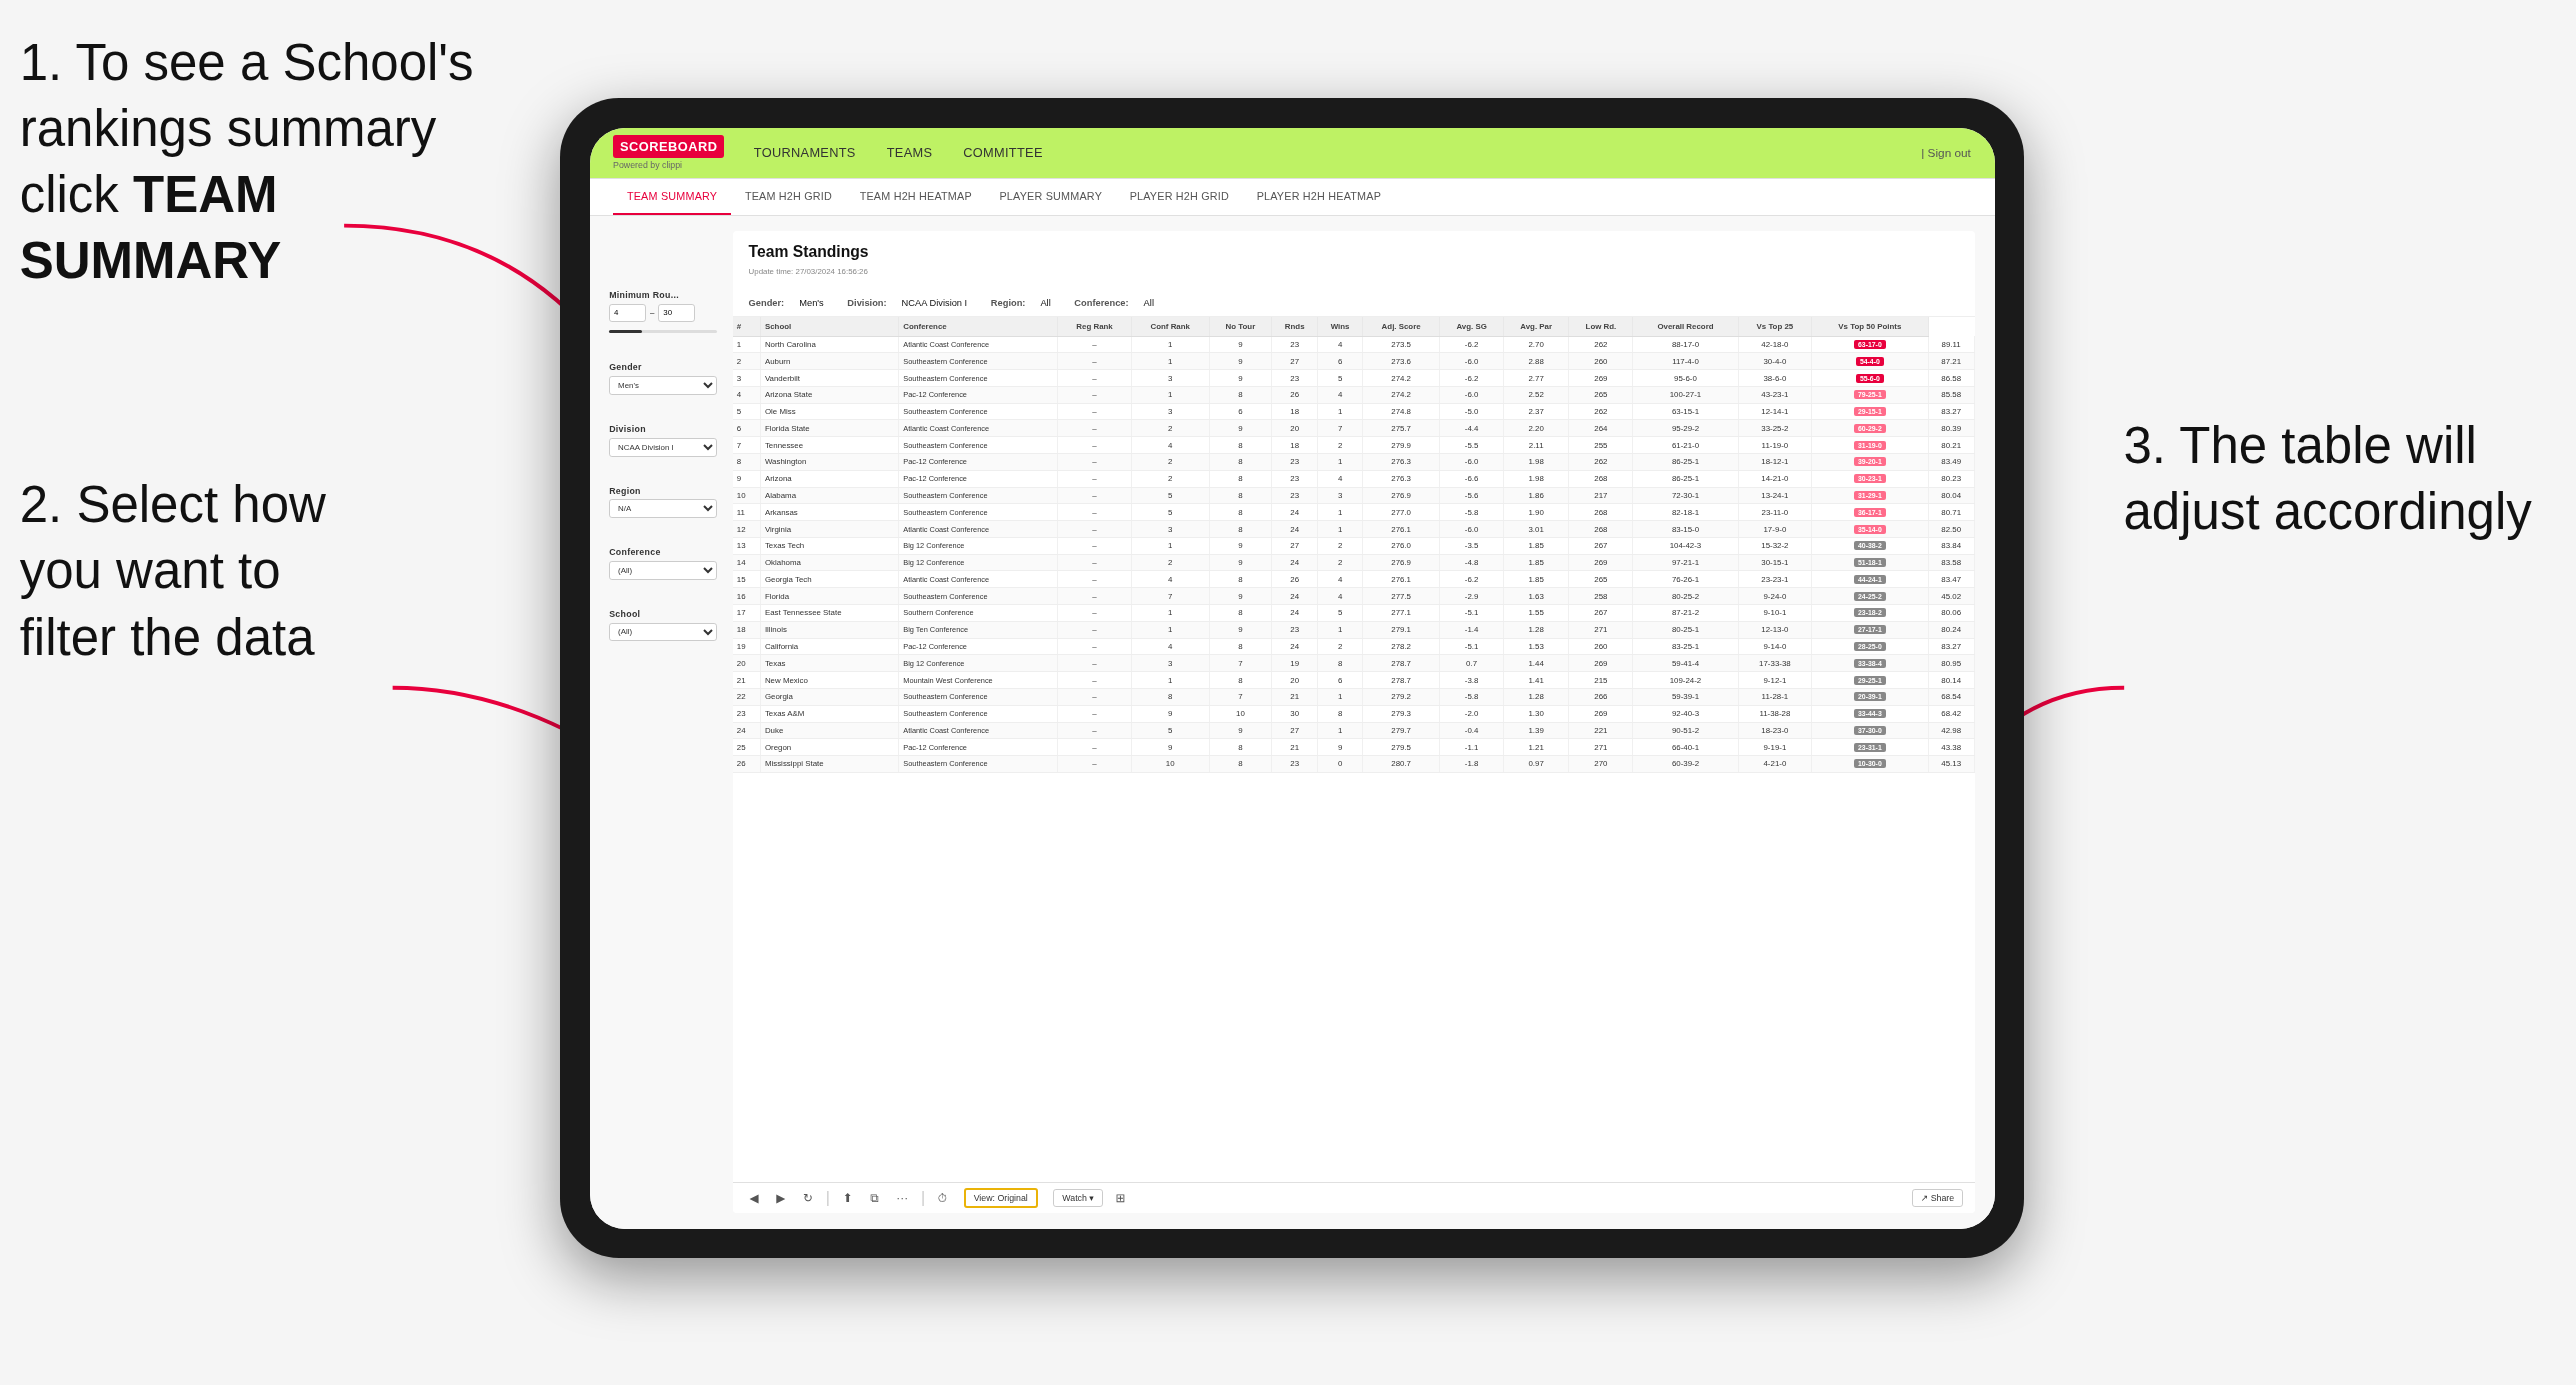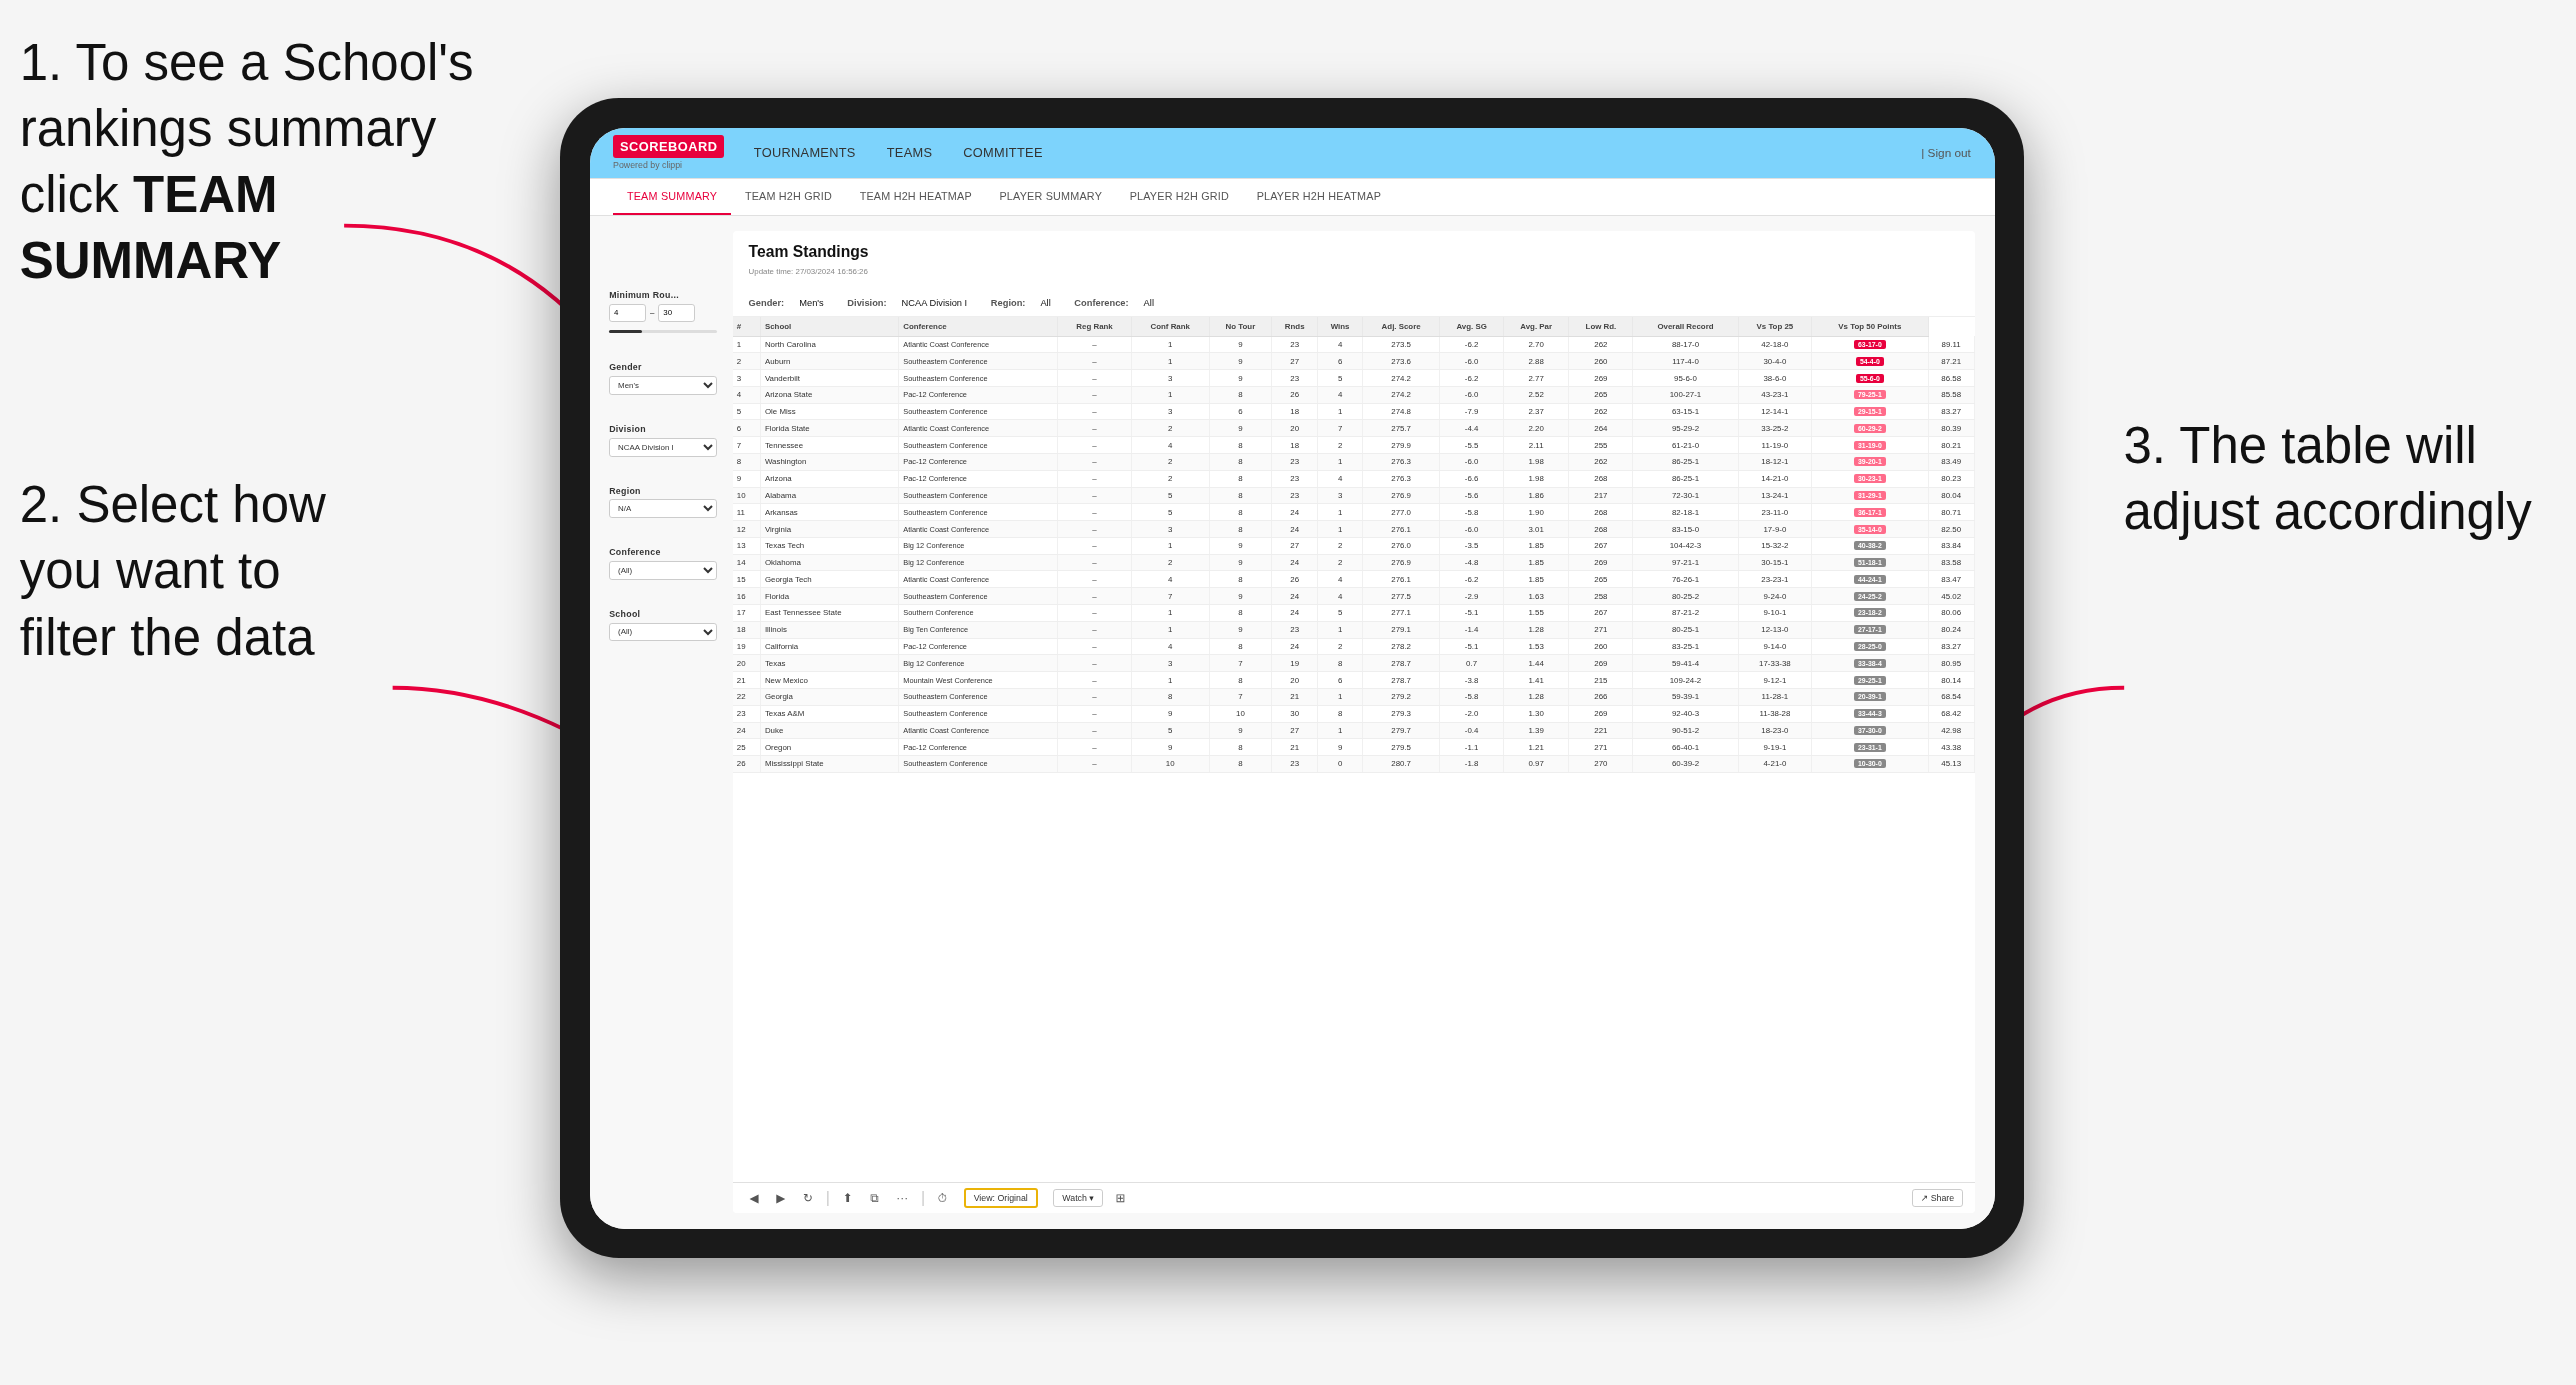--- a/index.html
+++ b/index.html
@@ -80,21 +80,21 @@
       height: 100%;
       background: #fff;
       border-radius: 35px;
       overflow: hidden;
       display: flex;
       flex-direction: column;
     }
 
     
     .nav-bar {
-      background: #7dd3fc;
+      background: #bef264;
       border-bottom: 1px solid #e0e0e0;
       padding: 0 23.6px;
       display: flex;
       align-items: center;
       height: 51px;
       flex-shrink: 0;
     }
 
     .logo-area {
       display: flex;
@@ -647,21 +647,21 @@
                 <tr>
                   <td class="left">5</td>
                   <td class="left school-name">Ole Miss</td>
                   <td class="left" style="font-size: 7.4px;">Southeastern Conference</td>
                   <td>–</td>
                   <td>3</td>
                   <td>6</td>
                   <td>18</td>
                   <td>1</td>
                   <td>274.8</td>
-                  <td>-7.9</td>
+                  <td>-5.0</td>
                   <td>2.37</td>
                   <td>262</td>
                   <td>63-15-1</td>
                   <td>12-14-1</td>
                   <td><span class="rank-badge light">29-15-1</span></td>
                   <td>83.27</td>
                 </tr>
                 <tr>
                   <td class="left">6</td>
                   <td class="left school-name">Florida State</td>

